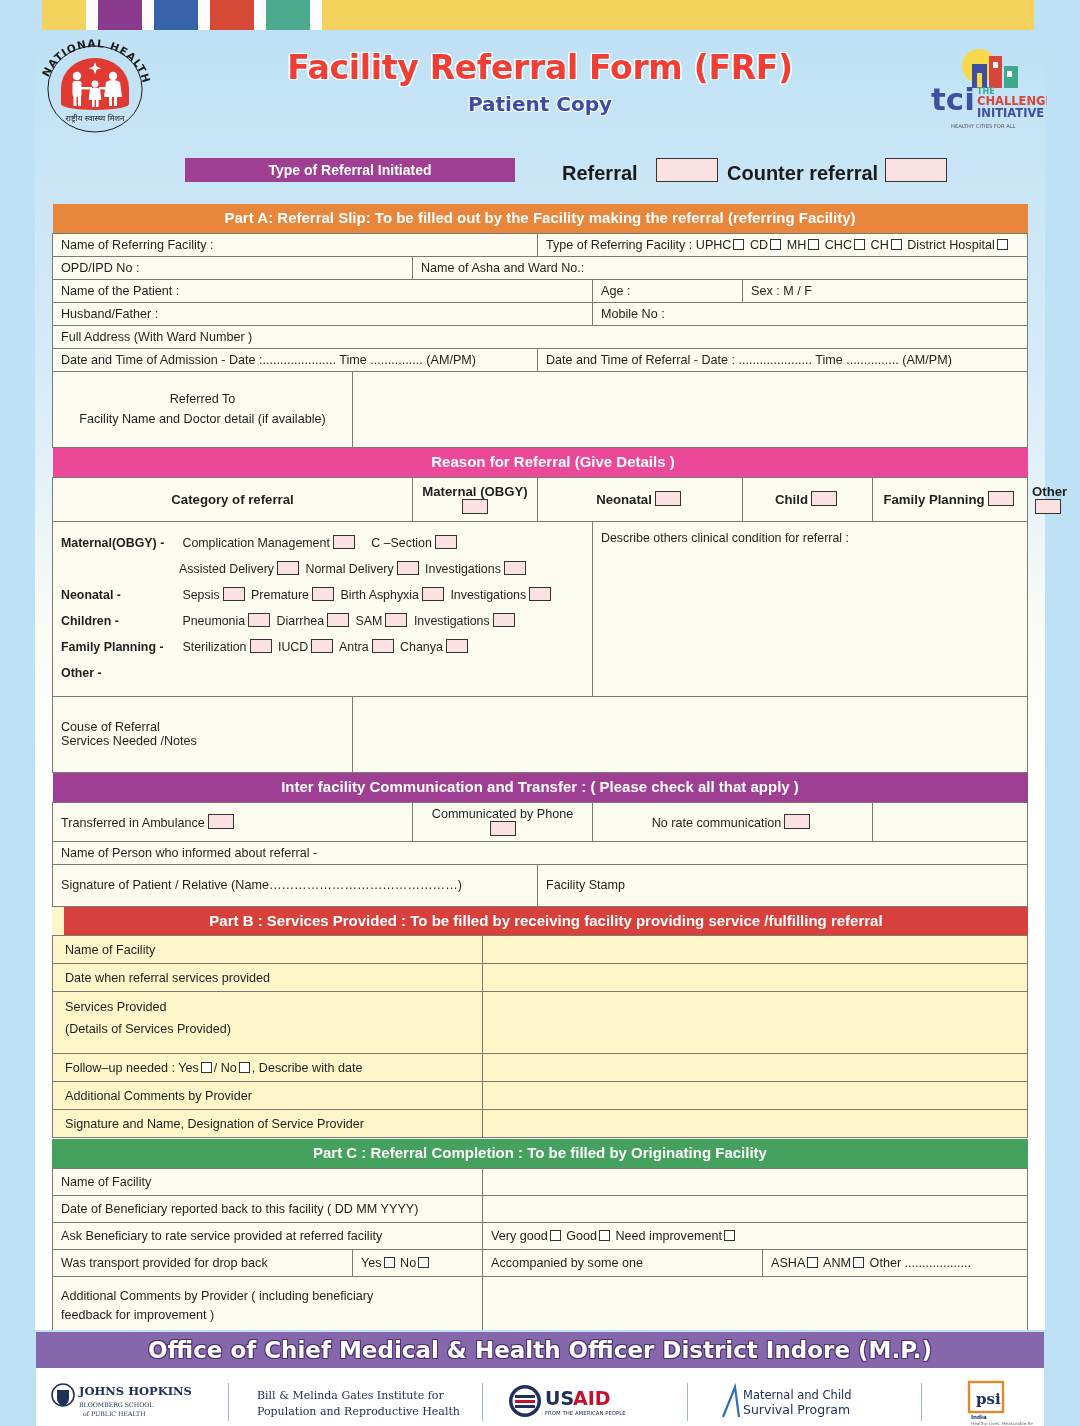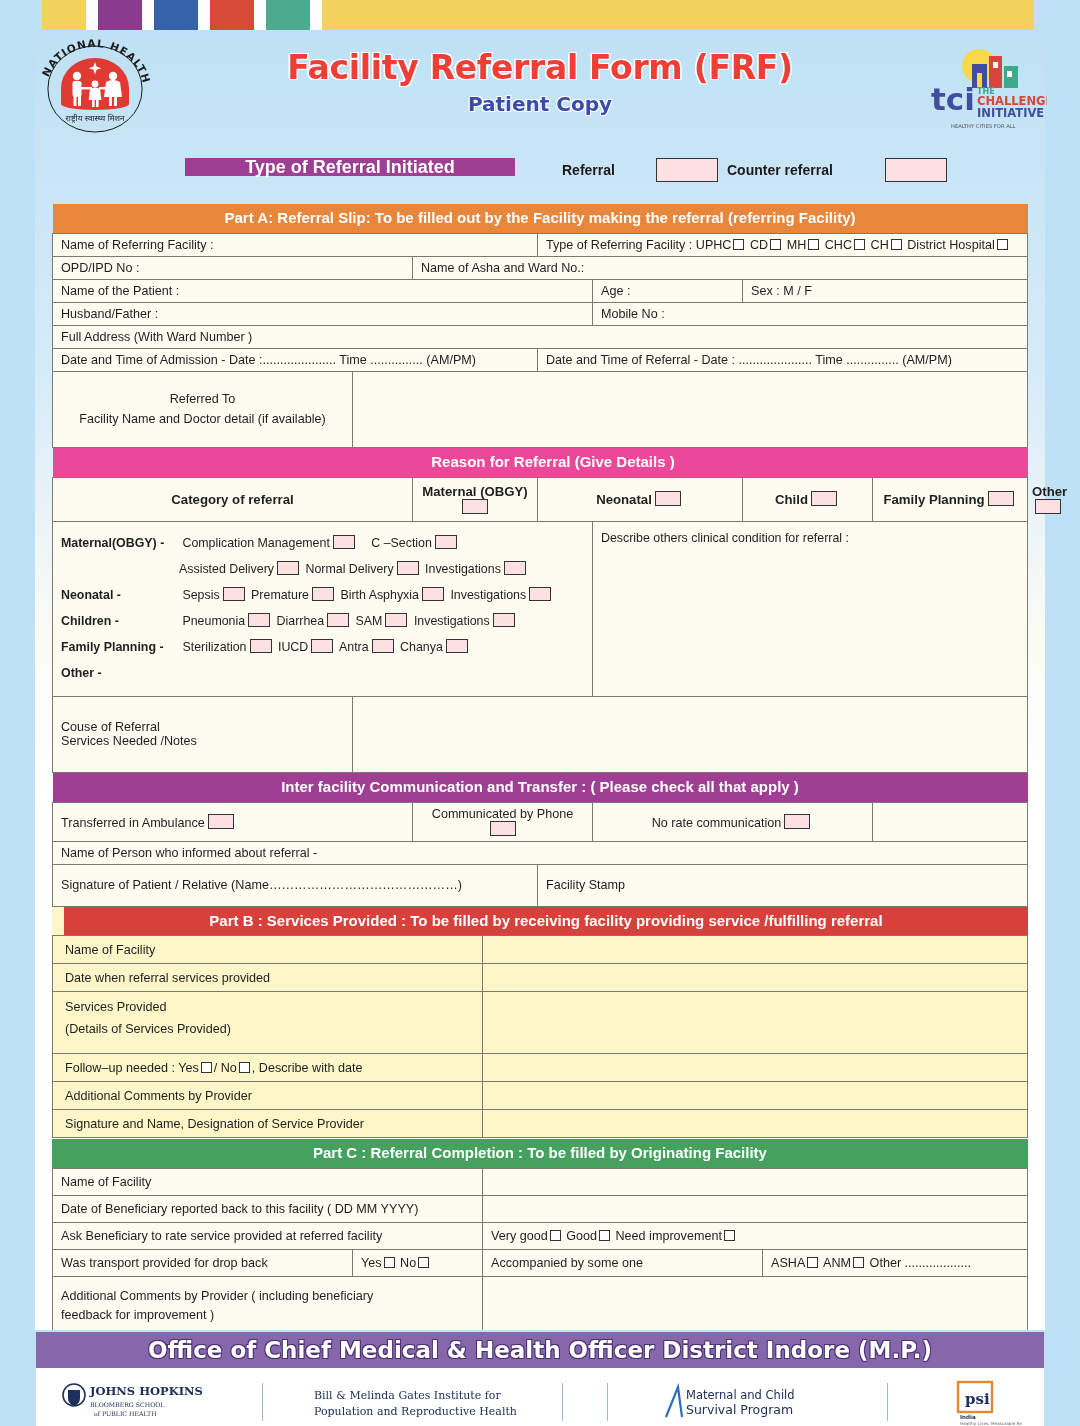--- a/index.html
+++ b/index.html
@@ -40,25 +40,25 @@
   }
   .frf-sub {
     margin-top:5px; font-size:20px; font-weight:bold; color:#3b4ba8;
     text-shadow: -1px -1px 0 #fff, 1px -1px 0 #fff, -1px 1px 0 #fff, 1px 1px 0 #fff;
     font-family:"DejaVu Sans", sans-serif;
   }
 
   
   .reftype { position:relative; height:46px; margin-top:18px; }
   .reftype-chip {
-    position:absolute; left:150px; top:0; width:330px; height:18px;
-    background:#9e3f93; color:#fff; font-size:18px; font-weight:bold;
+    position:absolute; left:150px; top:0; width:330px; height:24px;
+    background:#9e3f93; color:#fff; font-size:14px; font-weight:bold;
     display:flex; align-items:center; justify-content:center;
   }
-  .reftype-lab { position:absolute; font-size:14px; font-weight:bold; color:#1a1a1a; top:4px; }
+  .reftype-lab { position:absolute; font-size:20px; font-weight:bold; color:#1a1a1a; top:4px; }
   .lab-ref   { left:527px; }
   .lab-cref  { left:692px; }
   .pinkbox-lg { position:absolute; top:0; width:62px; height:24px; background:#fbe1e1; border:1.3px solid #333; }
   .box-ref  { left:621px; }
   .box-cref { left:850px; }
 
   
   .ftable { width:975px; margin:0 auto; border-collapse:collapse; table-layout:fixed; }
   .ftable td, .ftable th { border:1px solid #7a7a72; padding:4px 8px; font-size:12.6px; vertical-align:middle;
       background:#fdfcf0; color:#1f1f1f; font-weight:normal; text-align:left; }
@@ -447,20 +447,32 @@
     <div class="fdiv"></div>
 
     <div class="flogo">
       <svg width="210" height="46" viewBox="0 0 210 46">
         <text x="6" y="20" font-size="11" fill="#20305c" font-family="DejaVu Serif, serif">Bill &amp; Melinda Gates Institute for</text>
         <text x="6" y="36" font-size="11" fill="#20305c" font-family="DejaVu Serif, serif">Population and Reproductive Health</text>
       </svg>
     </div>
     <div class="fdiv"></div>
 
+    <div class="flogo">
+      <svg width="160" height="46" viewBox="0 0 160 46">
+        <circle cx="20" cy="22" r="16" fill="#20305c"></circle>
+        <circle cx="20" cy="22" r="12.5" fill="#fff"></circle>
+        <rect x="10" y="16" width="20" height="3" fill="#20305c"></rect>
+        <rect x="10" y="21" width="20" height="3" fill="#c8102e"></rect>
+        <rect x="10" y="26" width="20" height="3" fill="#20305c"></rect>
+        <text x="40" y="26" font-size="19" font-weight="bold" fill="#20305c" font-family="DejaVu Sans, sans-serif">US</text>
+        <text x="68" y="26" font-size="19" font-weight="bold" fill="#c8102e" font-family="DejaVu Sans, sans-serif">AID</text>
+        <text x="40" y="36" font-size="5.4" fill="#20305c" font-family="DejaVu Sans, sans-serif">FROM THE AMERICAN PEOPLE</text>
+      </svg>
+    </div>
     <div class="fdiv"></div>
 
     <div class="flogo">
       <svg width="190" height="46" viewBox="0 0 190 46">
         <path d="M 14 38 L 26 8 L 30 38" fill="none" stroke="#2e6fb7" stroke-width="2.2"></path>
         <text x="34" y="20" font-size="11.5" fill="#20305c" font-family="DejaVu Sans, sans-serif">Maternal and Child</text>
         <text x="34" y="35" font-size="12.5" fill="#20305c" font-family="DejaVu Sans, sans-serif">Survival Program</text>
       </svg>
     </div>
     <div class="fdiv"></div>

